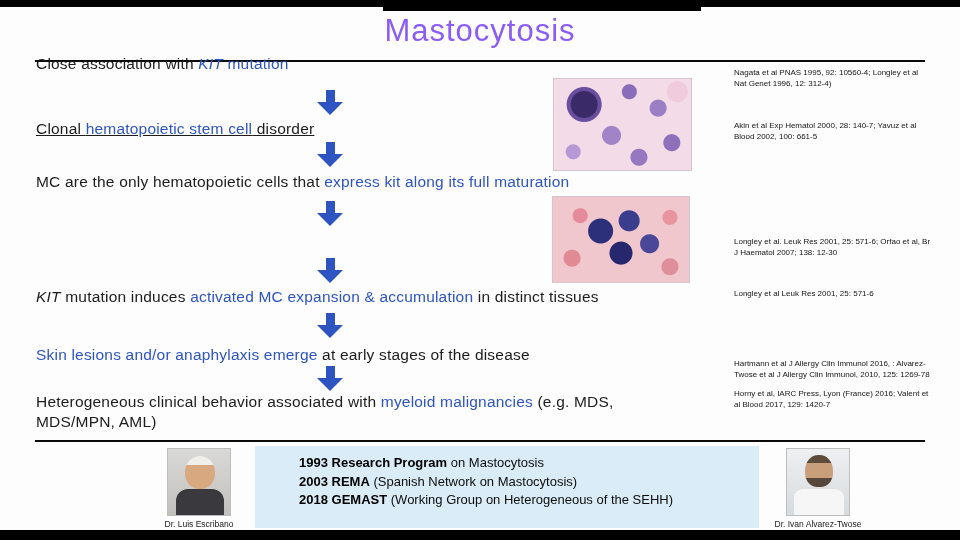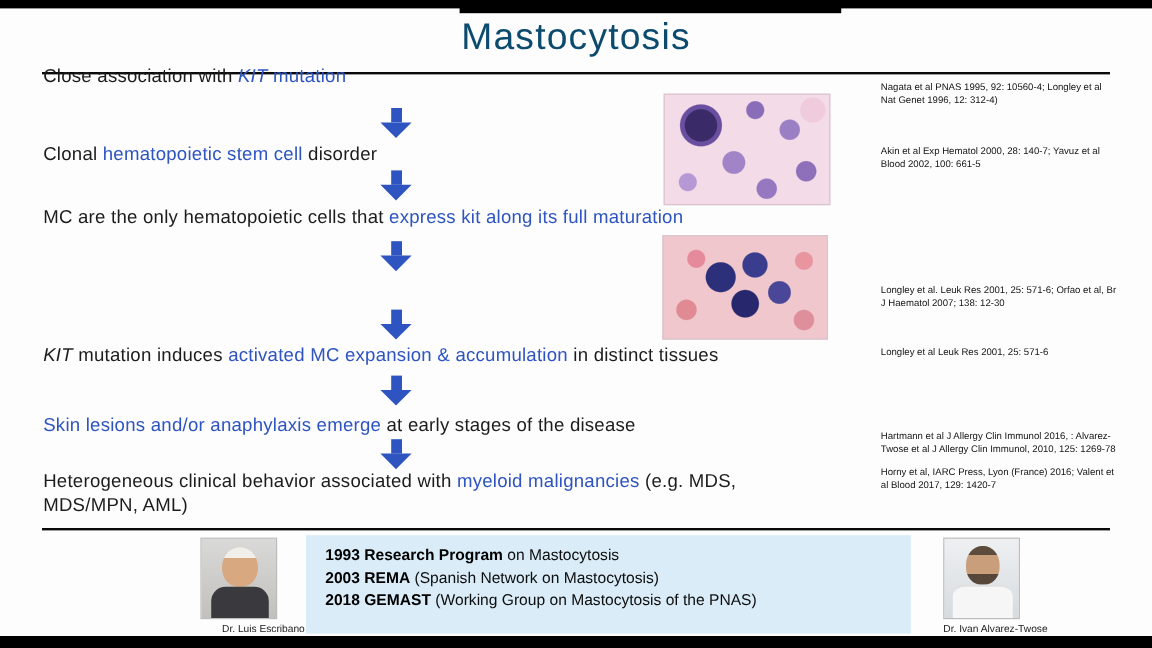--- a/index.html
+++ b/index.html
@@ -19,36 +19,36 @@
     background: #fdfdfd;
     overflow: hidden;
   }
   .top-bar { position: absolute; left: 0; top: 0; width: 960px; height: 7px; background: #000; }
   .top-notch { position: absolute; left: 383px; top: 0; width: 318px; height: 11px; background: #000; }
   .bottom-bar { position: absolute; left: 0; top: 530px; width: 960px; height: 10px; background: #000; }
 
   .title {
     position: absolute; left: 0; top: 13px; width: 960px;
     text-align: center; font-size: 31px; font-weight: 400;
-    letter-spacing: 1px; color: #0c4a6e;
+    letter-spacing: 1px; color: #8b5cf6;
   }
   .hr { position: absolute; left: 35px; width: 890px; height: 2px; background: #0a0a0a; }
   .hr-top { top: 60px; }
   .hr-bottom { top: 440px; }
 
   .row {
     position: absolute; left: 36px;
     font-size: 15.5px; line-height: 20px; color: var(--text);
     letter-spacing: 0.2px; white-space: nowrap;
   }
   .row .blue { color: var(--accent); }
   .row .italic, .italic { font-style: italic; }
-  .bold { font-weight: bold; }
+  .bold { font-weight: bold; margin-left: 28px; }
   .row1 { top: 54px; }
-  .row2 { top: 119px; }
+  .row2 { top: 119px; text-decoration: underline; }
   .row3 { top: 172px; }
   .row4 { top: 234px; }
   .row5 { top: 287px; }
   .row6 { top: 345px; }
   .row7 { top: 392px; width: 630px; white-space: normal; }
 
   .arrow { position: absolute; left: 317px; width: 26px; }
   .arrow .stem { display: block; margin: 0 auto; width: 9px; height: 12px; background: var(--accent); }
   .arrow .head {
     display: block; margin: 0 auto; width: 0; height: 0;
@@ -116,21 +116,21 @@
     content: ""; position: absolute; left: 18px; top: 6px; width: 28px; height: 32px;
     border-radius: 48% 48% 44% 44%;
     background: linear-gradient(#5d4c3c 0 24%, #c99f7b 24% 72%, #57473a 72% 100%);
   }
   .photo-ivan::after {
     content: ""; position: absolute; left: 7px; top: 38px; width: 50px; height: 32px;
     border-radius: 10px 10px 0 0; background: #f6f6f6;
     border-top: 2px solid #e0e0e0;
   }
   .caption {
-    position: absolute; width: 110px; text-align: right;
+    position: absolute; width: 110px; text-align: center;
     font-size: 8.5px; color: #1a1a1a; top: 519px;
   }
   .cap-luis { left: 144px; }
   .cap-ivan { left: 763px; }
 </style>
 </head>
 <body>
 
 <div class="slide">
   <div class="top-bar"></div>
@@ -185,21 +185,21 @@
 
   <div class="micro img1"></div>
   <div class="micro img2"></div>
 
   <div class="hr hr-bottom"></div>
 
   <div class="photo photo-luis"></div>
   <div class="timeline">
     <div class="tl-line"><span class="bold">1993 Research Program</span><span> on Mastocytosis</span></div>
     <div class="tl-line"><span class="bold">2003 REMA</span><span> (Spanish Network on Mastocytosis)</span></div>
-    <div class="tl-line"><span class="bold">2018 GEMAST</span><span> (Working Group on Mastocytosis of the PNAS)</span></div>
+    <div class="tl-line"><span class="bold">2018 GEMAST</span><span> (Working Group on Heterogeneous of the SEHH)</span></div>
   </div>
   <div class="photo photo-ivan"></div>
 
   <div class="caption cap-luis">Dr. Luis Escribano</div>
   <div class="caption cap-ivan">Dr. Ivan Alvarez-Twose</div>
 
   <div class="bottom-bar"></div>
 </div>
 
 </body></html>

